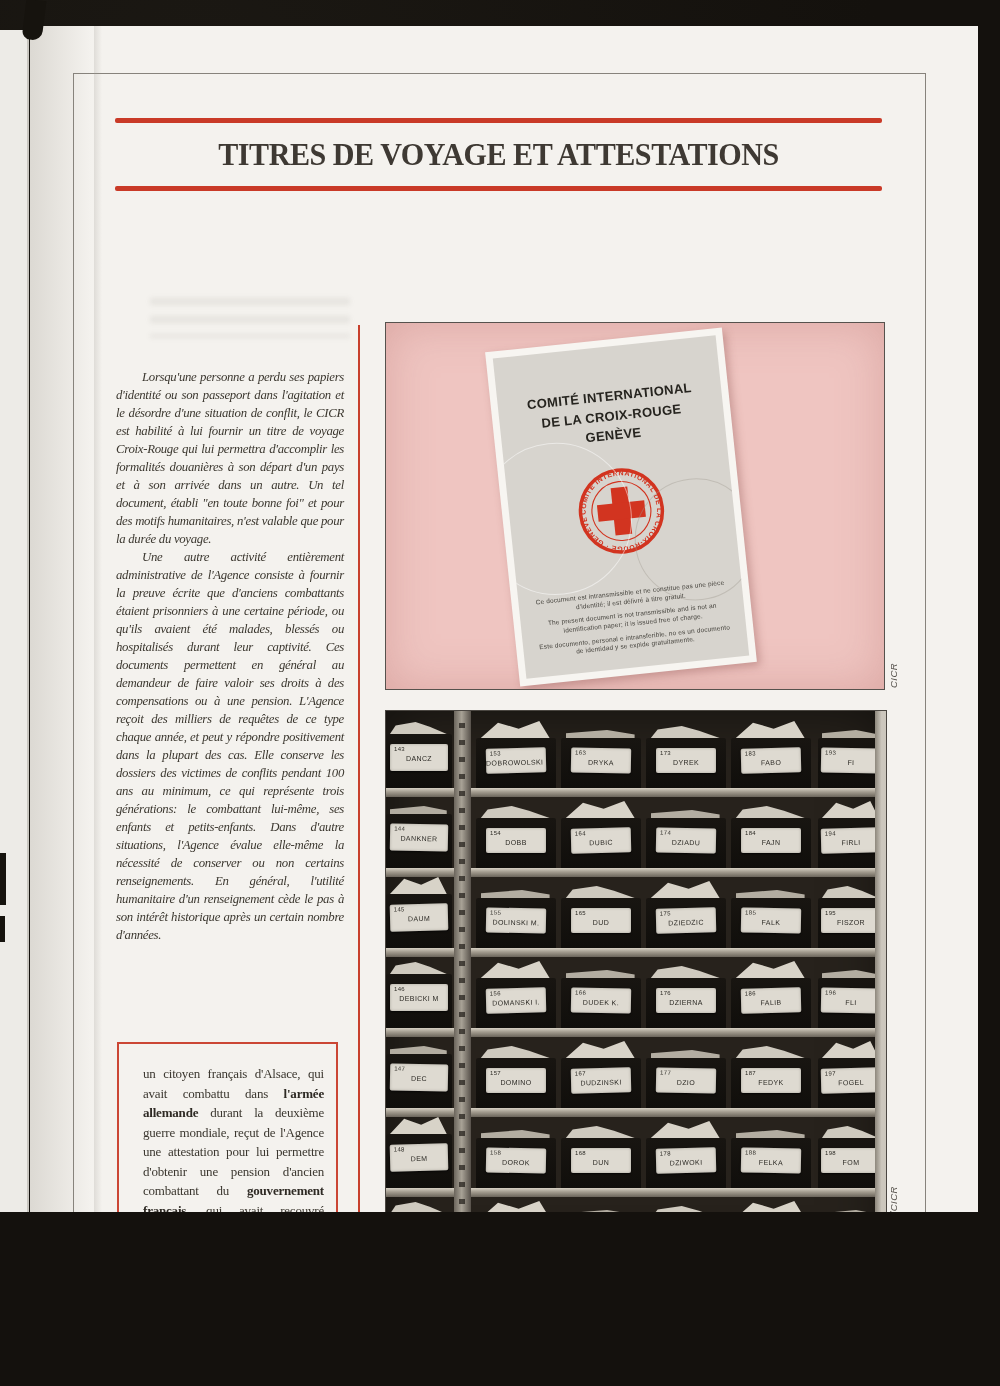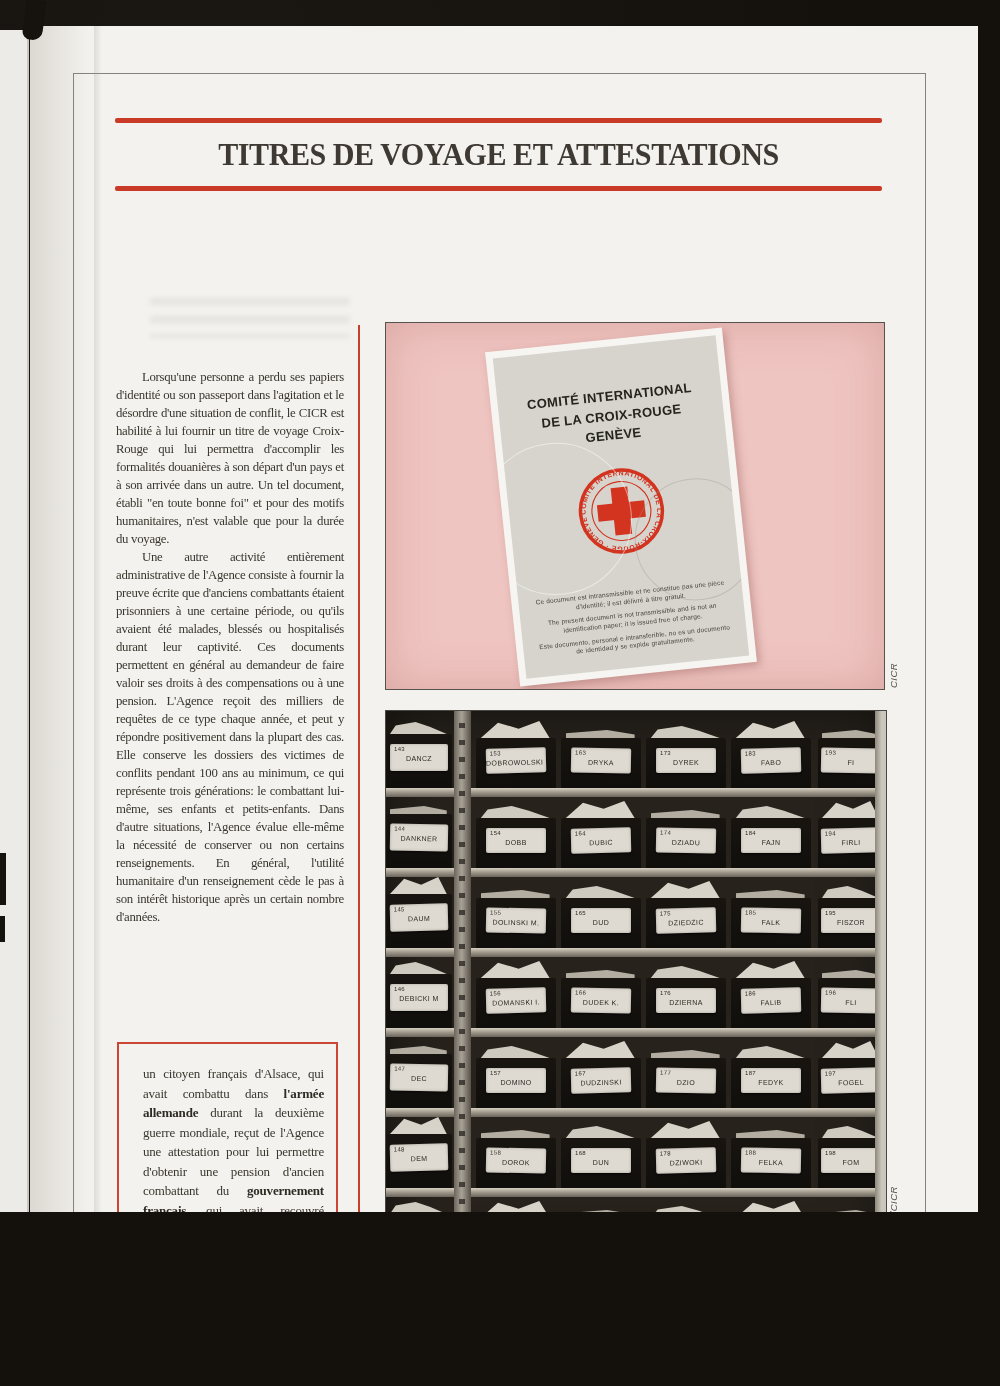--- a/index.html
+++ b/index.html
@@ -17,21 +17,21 @@
     border:1.5px solid #87837c;}
   .rule{position:absolute;height:5px;background:#c93a27;border-radius:2px;}
   .rule-top{left:85px;top:92px;width:767px;}
   .rule-bottom{left:85px;top:160px;width:767px;}
   .title{position:absolute;left:43px;top:110px;width:851px;margin:0;text-align:center;
     font-family:"Liberation Serif",serif;font-weight:bold;font-size:32px;color:#3e3933;
     letter-spacing:-0.5px;transform:scaleX(.94);transform-origin:center;}
   .ghost{position:absolute;filter:blur(2.5px);opacity:.5;}
   .g1{left:120px;top:272px;width:200px;height:40px;
     background:repeating-linear-gradient(180deg,rgba(120,115,105,.22) 0 7px,transparent 7px 18px);}
-  .bodycol{position:absolute;left:86px;top:342px;width:228px;color:#3b372f;}
+  .bodycol{position:absolute;left:86px;top:342px;width:228px;color:#3b372f;font-style:italic;}
   .bodycol p{margin:0;font-size:12.8px;line-height:18px;letter-spacing:-0.3px;
     text-align:justify;text-indent:26px;}
   .divider{position:absolute;left:328px;top:299px;width:2px;height:936px;background:#c8402c;}
   .sidebar{position:absolute;left:87px;top:1016px;width:221px;height:212px;
     border:2px solid #cb4634;box-sizing:border-box;background:#f4f2ee;}
   .sidebar p{margin:0;padding:20px 12px 0 24px;font-size:13px;line-height:19.5px;
     letter-spacing:-0.2px;text-align:justify;color:#3b372f;}
   .sidebar b{color:#2e2a24;}
   
   .pink-fig{position:absolute;left:355px;top:296px;width:498px;height:366px;margin:0;

